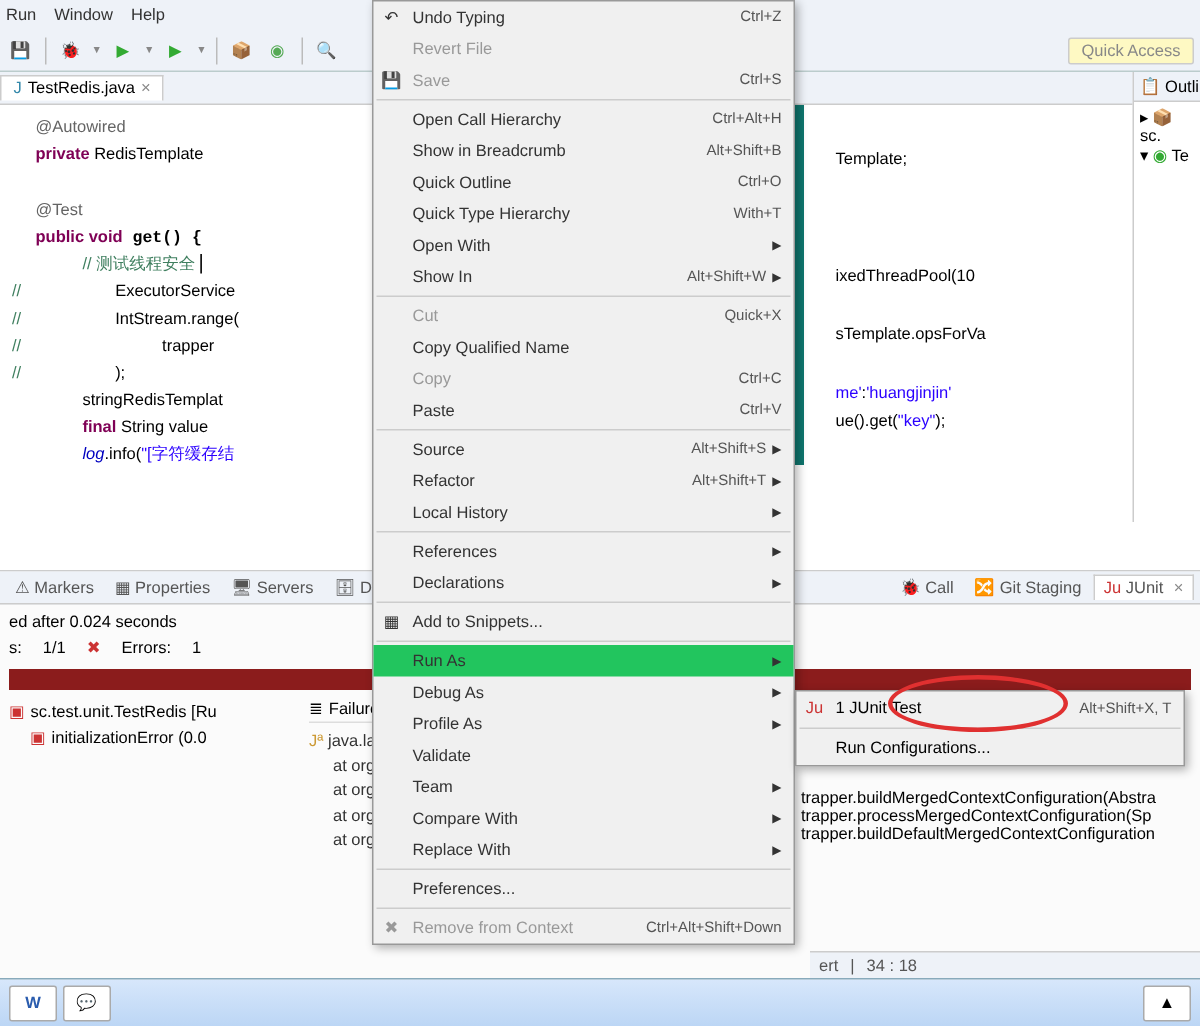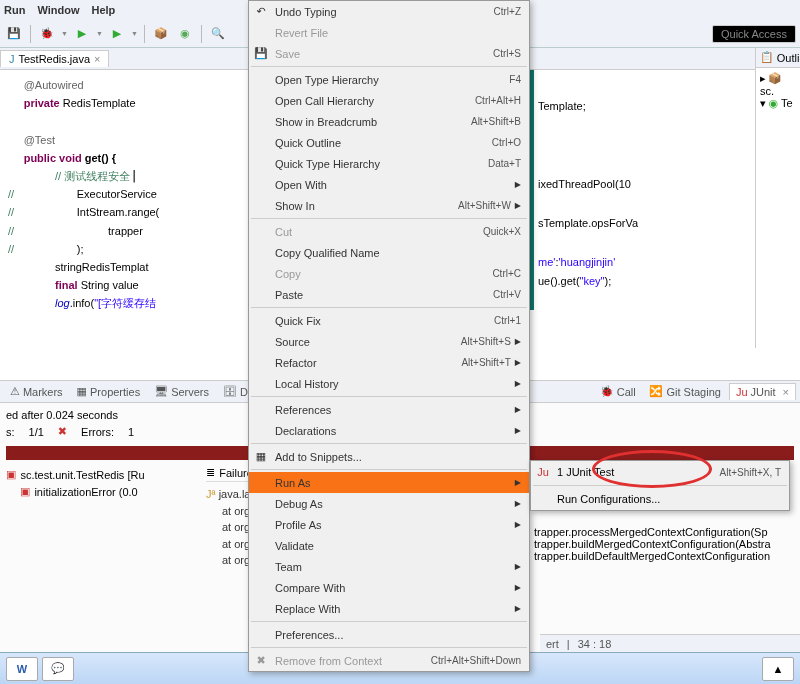--- a/index.html
+++ b/index.html
@@ -1,55 +1,55 @@
 <!DOCTYPE html>
 <html><head>
 <meta charset="utf-8">
 <style>
 * { margin: 0; padding: 0; box-sizing: border-box; font-family: "Segoe UI", Tahoma, sans-serif; font-size: 11px; }
 body { background: #f0f0f0; width: 800px; height: 684px; overflow: hidden; position: relative; }
 .menubar { background: #eef2f8; height: 20px; display: flex; align-items: center; padding-left: 4px; gap: 12px; }
-.menubar span { color: #333; cursor: default; font-weight: bold; }
+.menubar span { color: #333; cursor: default; }
 .toolbar { background: #eef2f8; height: 28px; border-bottom: 1px solid #bcc; display: flex; align-items: center; gap: 4px; padding: 0 4px; }
 .tb-item { width: 20px; height: 20px; display: flex; align-items: center; justify-content: center; color: #555; }
 .tb-sep { width: 1px; height: 18px; background: #bbb; margin: 0 2px; }
 .tb-drop { font-size: 7px; color: #888; }
-.quick { margin-left: auto; border: 1px solid #ccc; background: #000000; padding: 2px 8px; color: #888; border-radius: 2px; }
+.quick { margin-left: auto; border: 1px solid #ccc; background: #fef9c3; padding: 2px 8px; color: #888; border-radius: 2px; }
 .main { display: flex; height: calc(100% - 48px); position: relative; }
 .editor-col { flex: 1; display: flex; flex-direction: column; background: #fff; }
 .tabbar { height: 22px; display: flex; align-items: center; background: #eef2f8; border-bottom: 1px solid #ccc; }
 .tab { background: #fff; border: 1px solid #ccc; border-bottom: none; padding: 2px 8px; display: flex; align-items: center; gap: 4px; }
 .tab .x { color: #888; }
 .code { font-family: Consolas, monospace; font-size: 13px; padding: 6px 8px; line-height: 1.4; white-space: pre; overflow: hidden; flex: 1; }
 .kw { color: #7f0055; font-weight: bold; }
 .anno { color: #646464; }
 .cm { color: #3f7f5f; }
 .str { color: #2a00ff; }
-.fn { font-weight: bold; }
+.fn { font-weight: bold; font-family: Liberation Mono, monospace; }
 .it { font-style: italic; color: #0000c0; }
-.editor2 { position: absolute; left: 530px; top: 70px; width: 190px; height: 240px; background: #fff; border-left: 4px solid #0f766e; font-family: Consolas, monospace; font-size: 13px; padding: 6px 4px; line-height: 1.5; white-space: pre; overflow: hidden; }
+.editor2 { position: absolute; left: 530px; top: 70px; width: 190px; height: 240px; background: #fff; border-left: 6px solid #0f766e; font-family: Consolas, monospace; font-size: 13px; padding: 6px 21px; line-height: 1.5; white-space: pre; overflow: hidden; }
 .outline { position: absolute; right: 0; top: 48px; width: 45px; height: 300px; background: #fff; border-left: 1px solid #ccc; }
 .outline-hdr { background: #eef2f8; padding: 3px 4px; border-bottom: 1px solid #ccc; display: flex; align-items: center; gap: 3px; }
 .bottom { position: absolute; left: 0; right: 0; top: 380px; height: 304px; background: #fbfbfb; border-top: 1px solid #ccc; }
 .bottom-tabs { height: 22px; background: #eef2f8; border-bottom: 1px solid #ccc; display: flex; align-items: center; gap: 2px; padding: 0 4px; }
 .btab { padding: 2px 6px; display: flex; align-items: center; gap: 3px; color: #555; }
 .btab.active { background: #fff; border: 1px solid #ccc; border-bottom: none; }
 .junit-body { padding: 6px; }
 .junit-row { display: flex; align-items: center; gap: 14px; padding: 4px 0; }
 .junit-bar { height: 14px; background: #8b1c1c; margin: 4px 0; }
 .junit-tree { display: flex; gap: 20px; margin-top: 6px; }
 .jt-left { width: 180px; }
 .jt-item { padding: 2px 0; display: flex; align-items: center; gap: 4px; }
 .ft-hdr { display: flex; align-items: center; gap: 4px; border-bottom: 1px solid #ddd; padding-bottom: 2px; margin-bottom: 4px; }
 .trace { font-family: Consolas, monospace; font-size: 11px; color: #333; line-height: 1.5; }
 .trace-line { white-space: nowrap; margin-left: 16px; }
 .ctx-menu { position: absolute; left: 248px; top: 0; width: 282px; background: #f0f0f0; border: 1px solid #999; box-shadow: 2px 2px 6px rgba(0,0,0,.3); z-index: 100; }
 .ctx-item { display: flex; align-items: center; height: 21px; padding: 0 8px 0 26px; position: relative; color: #333; }
 .ctx-item.disabled { color: #999; }
-.ctx-item.hover { background: #f97316; text-align: center; }
+.ctx-item.hover { background: #22c55e; text-align: center; }
 .ctx-shortcut { margin-left: auto; color: #555; font-size: 10px; }
 .ctx-arrow { margin-left: auto; font-size: 8px; }
 .ctx-sep { height: 1px; background: #ccc; margin: 2px 2px; }
 .ctx-icon { position: absolute; left: 4px; width: 16px; height: 16px; display: flex; align-items: center; justify-content: center; }
 .submenu { position: absolute; left: 530px; top: 460px; width: 260px; background: #f0f0f0; border: 1px solid #999; box-shadow: 2px 2px 6px rgba(0,0,0,.3); z-index: 101; }
 .sub-item { display: flex; align-items: center; height: 22px; padding: 0 8px 0 26px; position: relative; }
 .sub-sep { height: 1px; background: #ccc; margin: 2px 2px; }
 .highlight-circle { position: absolute; left: 592px; top: 450px; width: 120px; height: 38px; border: 3px solid #e03030; border-radius: 50%; z-index: 102; pointer-events: none; }
 .taskbar { position: absolute; bottom: 0; left: 0; right: 0; height: 32px; background: linear-gradient(#d7e7fb,#bcd6f5); border-top: 1px solid #8ab; display: flex; align-items: center; gap: 4px; padding: 0 6px; }
 .task-icon { width: 32px; height: 24px; background: #fff; border: 1px solid #aaa; border-radius: 2px; display: flex; align-items: center; justify-content: center; }
@@ -192,22 +192,22 @@
         <div class="trace">
           <div><span style="color:#c93">Jª</span> <span>java.lang.Illegal</span></div>
           <div class="trace-line">at org.springfr</div>
           <div class="trace-line">at org.springfr</div>
           <div class="trace-line">at org.springfr</div>
           <div class="trace-line">at org.springfr</div>
         </div>
       </div>
       <div style="width:260px;font-family:Consolas,monospace;font-size:11px">
         <div style="height:60px"></div>
+        <div>trapper.buildMergedContextConfiguration(Abstra</div>
         <div>trapper.processMergedContextConfiguration(Sp</div>
-        <div>trapper.buildMergedContextConfiguration(Abstra</div>
         <div>trapper.buildDefaultMergedContextConfiguration</div>
       </div>
     </div>
   </div>
 </div>
 
 <div class="ctx-menu">
   <div class="ctx-item">
       <span class="ctx-icon">↶</span>
       <span>Undo Typing</span>
@@ -216,38 +216,34 @@
   <div class="ctx-item disabled">
       <span>Revert File</span>
     </div>
   <div class="ctx-item disabled">
       <span class="ctx-icon">💾</span>
       <span>Save</span>
       <span class="ctx-shortcut">Ctrl+S</span>
     </div>
   <div class="ctx-sep"></div>
   <div class="ctx-item">
-      <span>Open Type Hierarchy</span>
-      <span class="ctx-shortcut">F4</span>
-    </div>
-  <div class="ctx-item">
       <span>Open Call Hierarchy</span>
       <span class="ctx-shortcut">Ctrl+Alt+H</span>
     </div>
   <div class="ctx-item">
       <span>Show in Breadcrumb</span>
       <span class="ctx-shortcut">Alt+Shift+B</span>
     </div>
   <div class="ctx-item">
       <span>Quick Outline</span>
       <span class="ctx-shortcut">Ctrl+O</span>
     </div>
   <div class="ctx-item">
       <span>Quick Type Hierarchy</span>
-      <span class="ctx-shortcut">Data+T</span>
+      <span class="ctx-shortcut">With+T</span>
     </div>
   <div class="ctx-item">
       <span>Open With</span>
       <span class="ctx-arrow">▶</span>
     </div>
   <div class="ctx-item">
       <span>Show In</span>
       <span class="ctx-shortcut">Alt+Shift+W</span>
       <span class="ctx-arrow" style="margin-left:4px">▶</span>
     </div>
@@ -261,24 +257,20 @@
     </div>
   <div class="ctx-item disabled">
       <span>Copy</span>
       <span class="ctx-shortcut">Ctrl+C</span>
     </div>
   <div class="ctx-item">
       <span>Paste</span>
       <span class="ctx-shortcut">Ctrl+V</span>
     </div>
   <div class="ctx-sep"></div>
-  <div class="ctx-item">
-      <span>Quick Fix</span>
-      <span class="ctx-shortcut">Ctrl+1</span>
-    </div>
   <div class="ctx-item">
       <span>Source</span>
       <span class="ctx-shortcut">Alt+Shift+S</span>
       <span class="ctx-arrow" style="margin-left:4px">▶</span>
     </div>
   <div class="ctx-item">
       <span>Refactor</span>
       <span class="ctx-shortcut">Alt+Shift+T</span>
       <span class="ctx-arrow" style="margin-left:4px">▶</span>
     </div>

